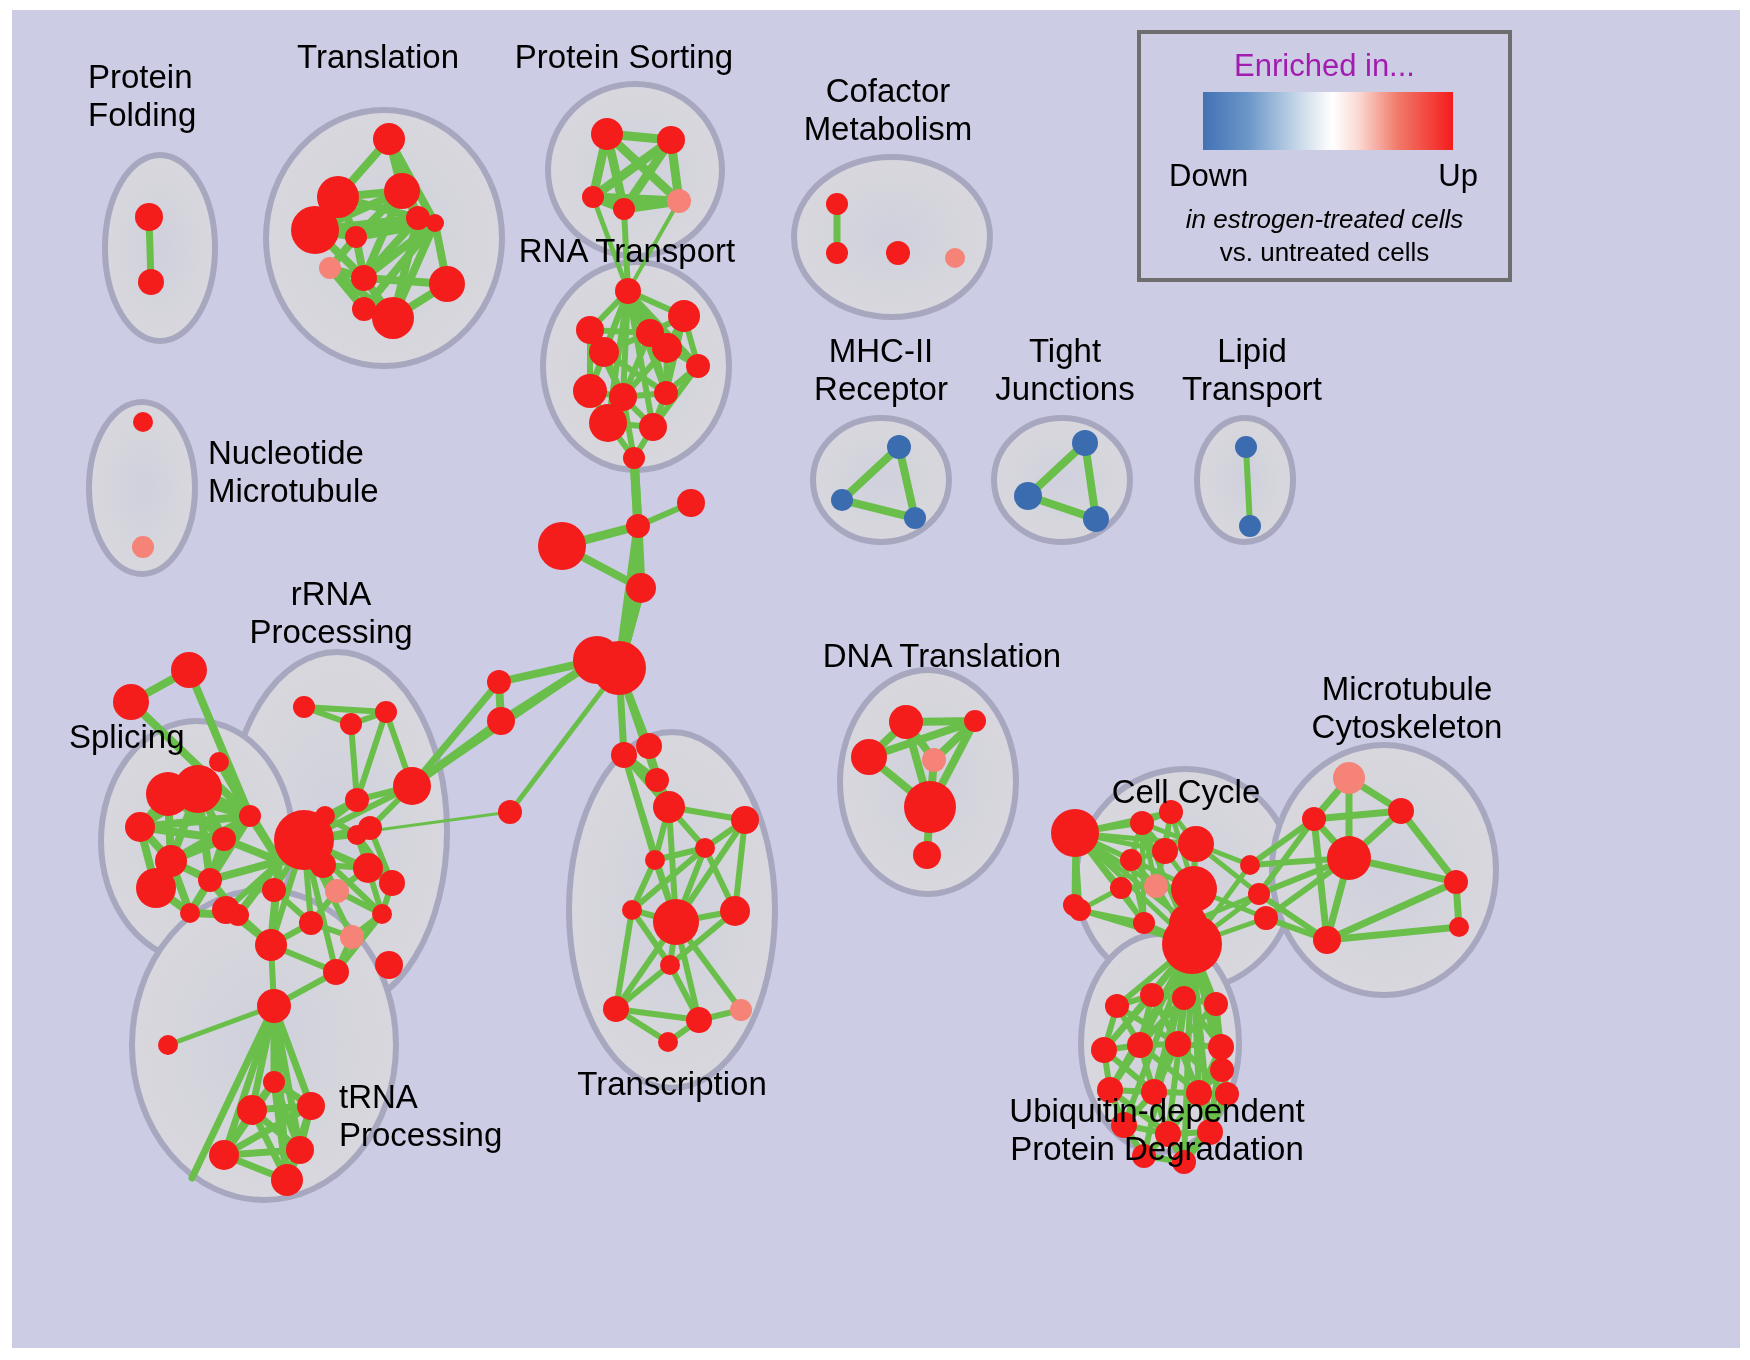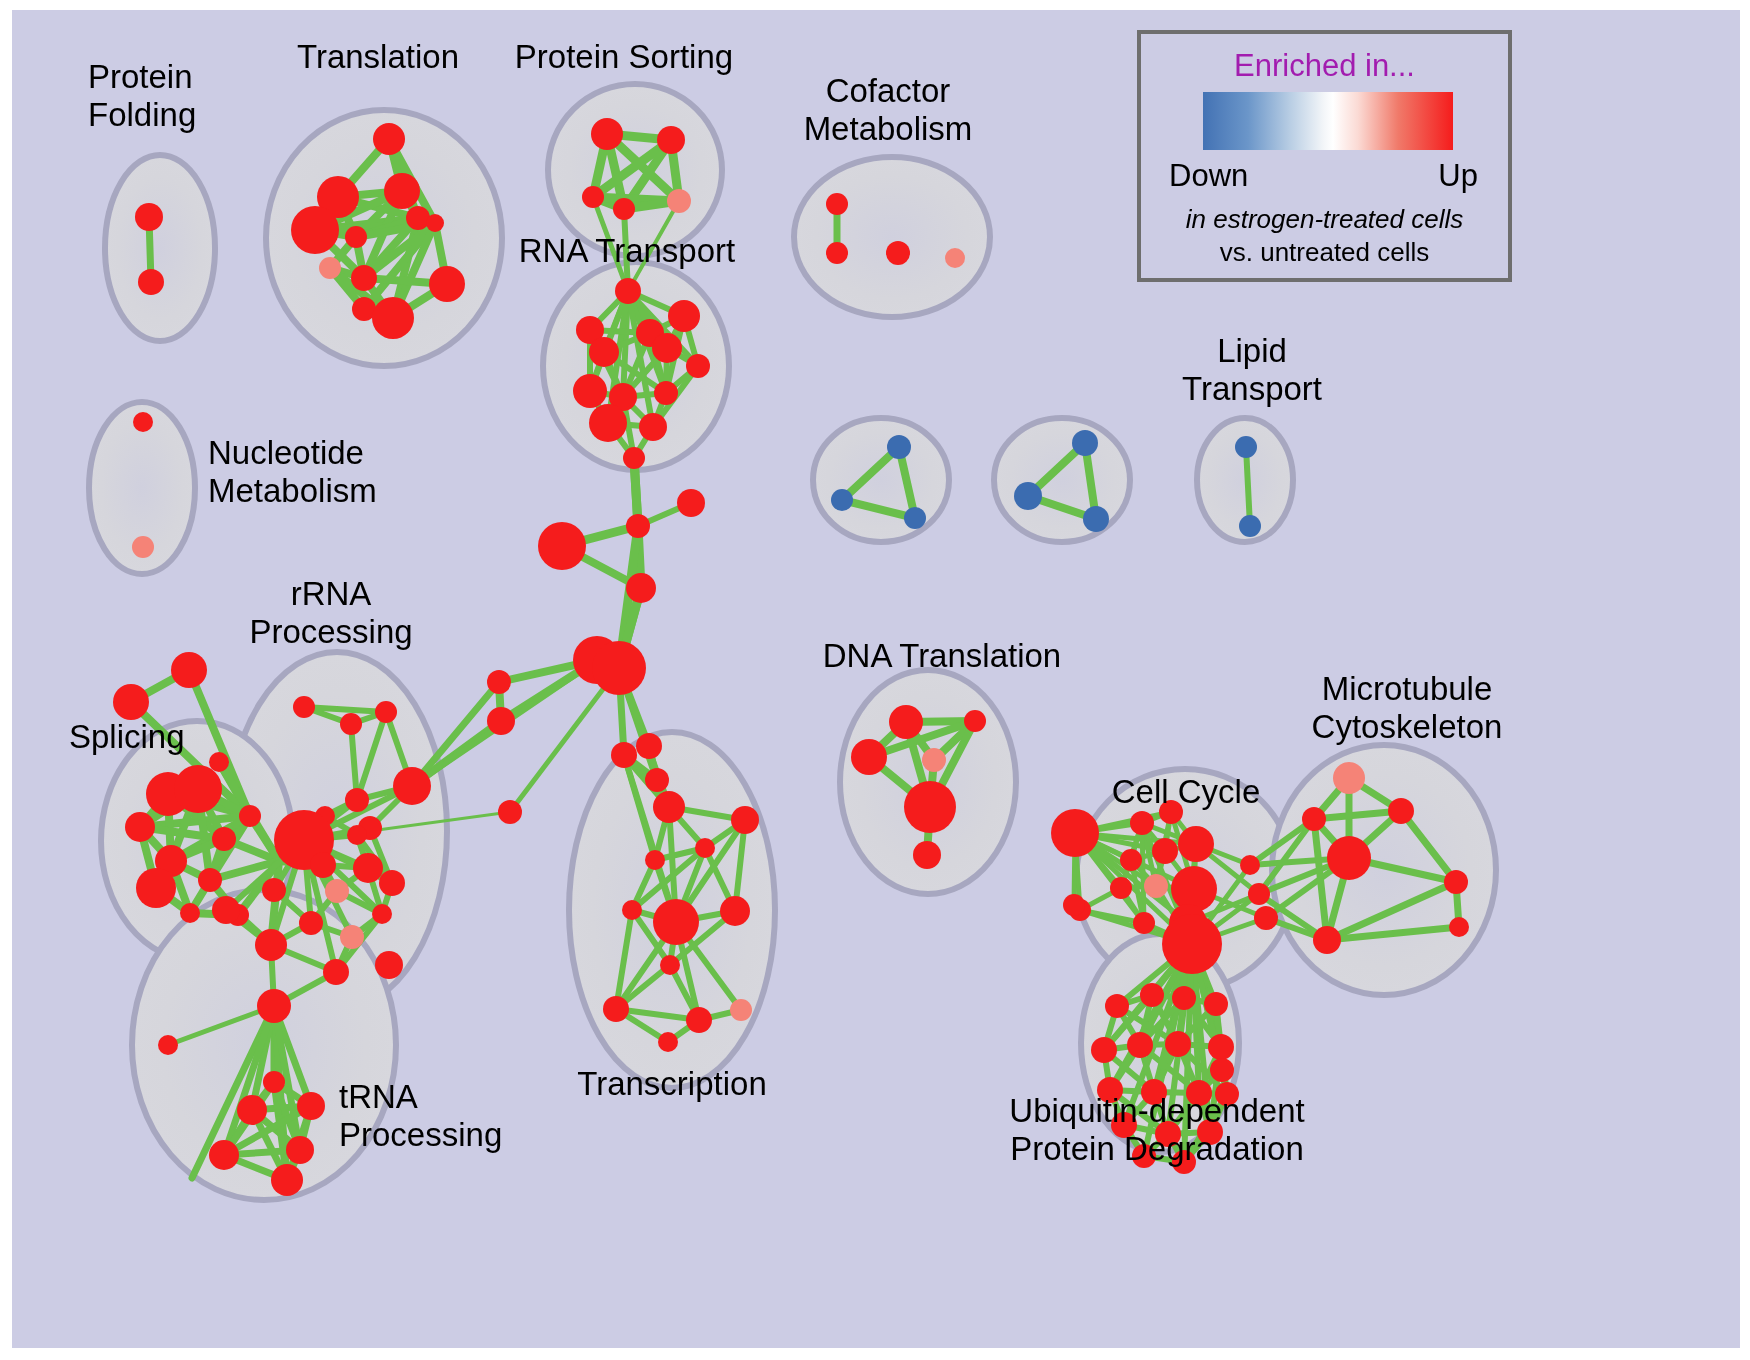--- a/index.html
+++ b/index.html
@@ -705,21 +705,25 @@
     </svg>
 
     <div class="clabel" style="left:76px;top:48px;">Protein
 Folding</div>
     <div class="clabel ctr" style="left:366px;top:28px;">Translation</div>
     <div class="clabel ctr" style="left:612px;top:28px;">Protein Sorting</div>
     <div class="clabel ctr" style="left:876px;top:62px;">Cofactor
 Metabolism</div>
     <div class="clabel ctr" style="left:615px;top:222px;text-align:right;">RNA Transport</div>
     <div class="clabel" style="left:196px;top:424px;">Nucleotide
-Metabolism</div>
+Microtubule</div>
+    <div class="clabel ctr" style="left:869px;top:322px;">MHC-II
+Receptor</div>
+    <div class="clabel ctr" style="left:1053px;top:322px;">Tight
+Junctions</div>
     <div class="clabel ctr" style="left:1240px;top:322px;">Lipid
 Transport</div>
     <div class="clabel ctr" style="left:319px;top:565px;">rRNA
 Processing</div>
     <div class="clabel" style="left:57px;top:708px;">Splicing</div>
     <div class="clabel ctr" style="left:930px;top:627px;">DNA Translation</div>
     <div class="clabel ctr" style="left:1395px;top:660px;">Microtubule
 Cytoskeleton</div>
     <div class="clabel ctr" style="left:1174px;top:763px;">Cell Cycle</div>
     <div class="clabel ctr" style="left:660px;top:1055px;">Transcription</div>

